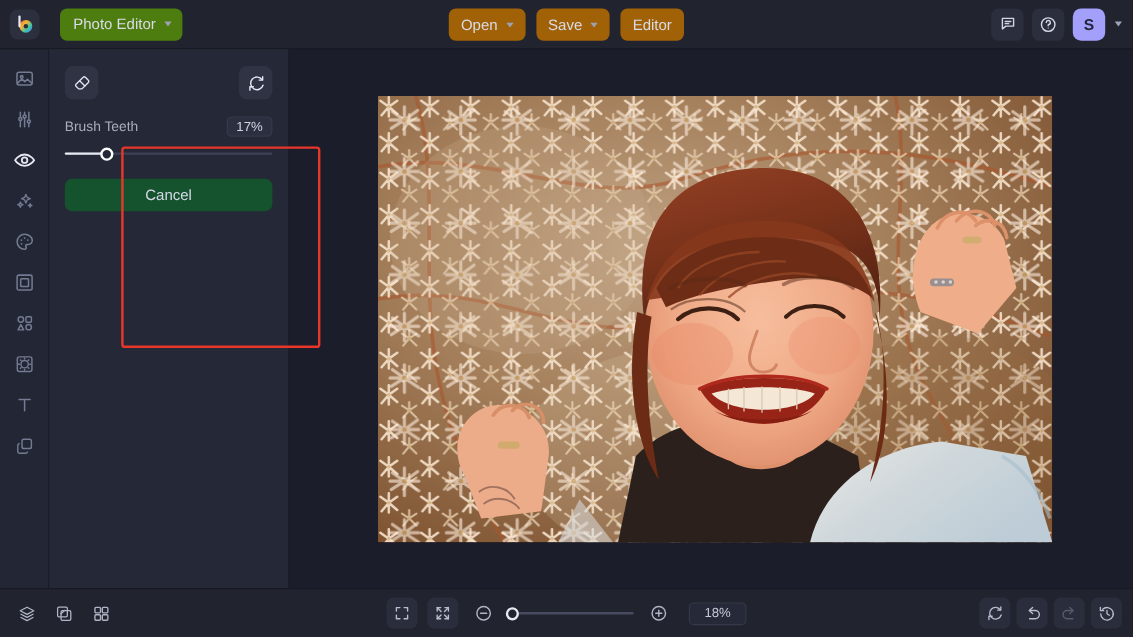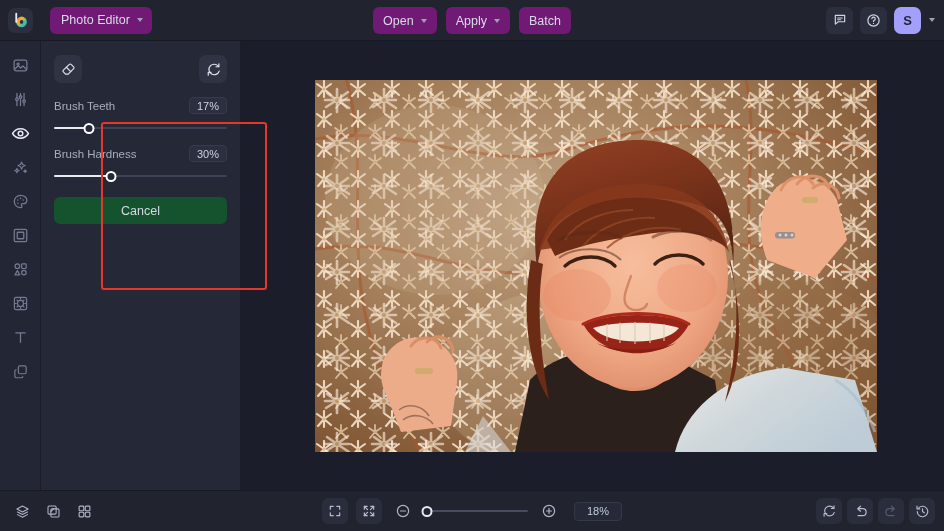--- a/index.html
+++ b/index.html
@@ -19,32 +19,32 @@
   }
   .brand-wrap { width: 41px; display: flex; align-items: center; justify-content: center; }
   .logo {
     width: 25px; height: 25px; border-radius: 7px;
     background: #2c2f3d; display: flex; align-items: center; justify-content: center;
     position: relative;
   }
   .logo svg { display:block; }
   .app-switch {
     margin-left: 9px; height: 27px; padding: 0 9px 0 11px; border-radius: 6px;
-    background: #701a75; color: #d9dbe6; font-size: 12.5px;
+    background: #4d7c0f; color: #d9dbe6; font-size: 12.5px;
     display: flex; align-items: center; gap: 7px; cursor: pointer;
   }
   .caret { width: 0; height: 0; border-left: 3.5px solid transparent; border-right: 3.5px solid transparent;
            border-top: 4px solid #9da2b5; display:inline-block; }
   .center-actions {
     position: absolute; left: 0; right: 0; top: 0; height: 41px;
     display: flex; align-items: center; justify-content: center; gap: 9px; pointer-events: none;
   }
   .center-actions > * { pointer-events: auto; }
   .tb-btn {
-    height: 27px; padding: 0 10px; border-radius: 6px; background: #701a75;
+    height: 27px; padding: 0 10px; border-radius: 6px; background: #a16207;
     color: #d9dbe6; font-size: 12.5px; display: flex; align-items: center; gap: 7px; cursor: pointer; text-align: right;
   }
   .right-actions { margin-left: auto; display: flex; align-items: center; gap: 7px; padding-right: 9px; }
   .icon-sq {
     width: 27px; height: 27px; border-radius: 6px; background: #2b2e3c;
     display: flex; align-items: center; justify-content: center; cursor: pointer;
   }
   .avatar {
     width: 27px; height: 27px; border-radius: 7px; background: #a3a0fb;
     color: #23263a; font-size: 13px; font-weight: bold;
@@ -184,25 +184,25 @@
       <span>Photo Editor</span>
       <span class="caret"></span>
     </div>
 
     <div class="center-actions">
       <div class="tb-btn">
         <span>Open</span>
         <span class="caret"></span>
       </div>
       <div class="tb-btn">
-        <span>Apply</span>
+        <span>Save</span>
         <span class="caret"></span>
       </div>
       <div class="tb-btn">
-        <span>Batch</span>
+        <span>Editor</span>
       </div>
     </div>
 
     <div class="right-actions">
       <div class="icon-sq">
         <svg width="14" height="14" viewBox="0 0 24 24" fill="none" stroke="#d2d6e4" stroke-width="2" stroke-linecap="round" stroke-linejoin="round">
           <path d="M4 4h16v11H9l-5 4z"></path>
           <path d="M8 8.5h8M8 11.5h5"></path>
         </svg>
       </div>
@@ -328,31 +328,20 @@
             <span class="slider-label">Brush Teeth</span>
             <span class="slider-val">17%</span>
           </div>
           <div class="track">
             <div class="track-bg"></div>
             <div class="track-fill" id="fill0" style="width: 20%;"></div>
             <div class="knob" id="knob0" style="left: 20%;"></div>
           </div>
         </div>
 
-        <div class="slider-block">
-          <div class="slider-label-row">
-            <span class="slider-label">Brush Hardness</span>
-            <span class="slider-val">30%</span>
-          </div>
-          <div class="track">
-            <div class="track-bg"></div>
-            <div class="track-fill" id="fill1" style="width: 33%;"></div>
-            <div class="knob" id="knob1" style="left: 33%;"></div>
-          </div>
-        </div>
 
         <div class="btn-row">
           <div class="btn btn-cancel">Cancel</div>
         </div>
       </div>
 
       <div class="annot"></div>
     </div>
 
     <div class="canvas">

